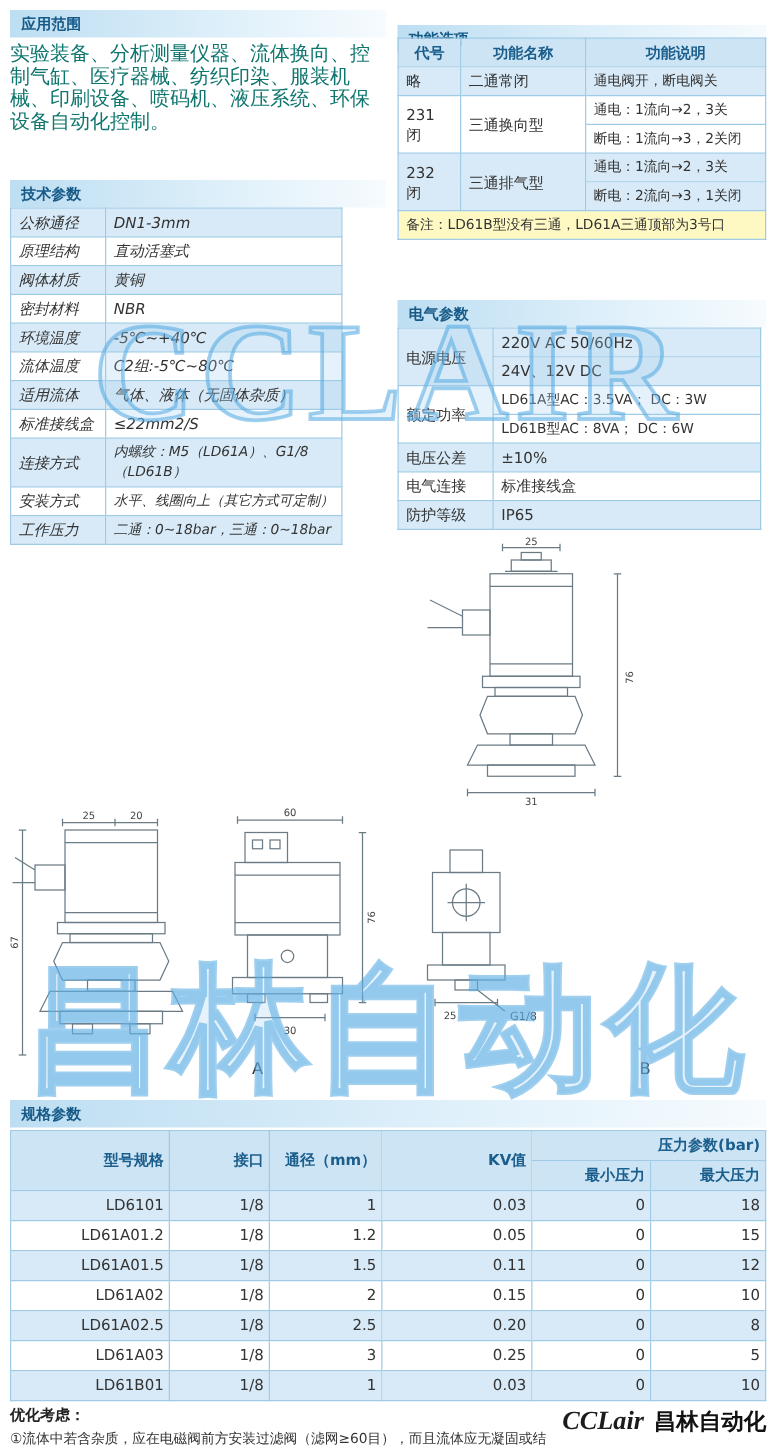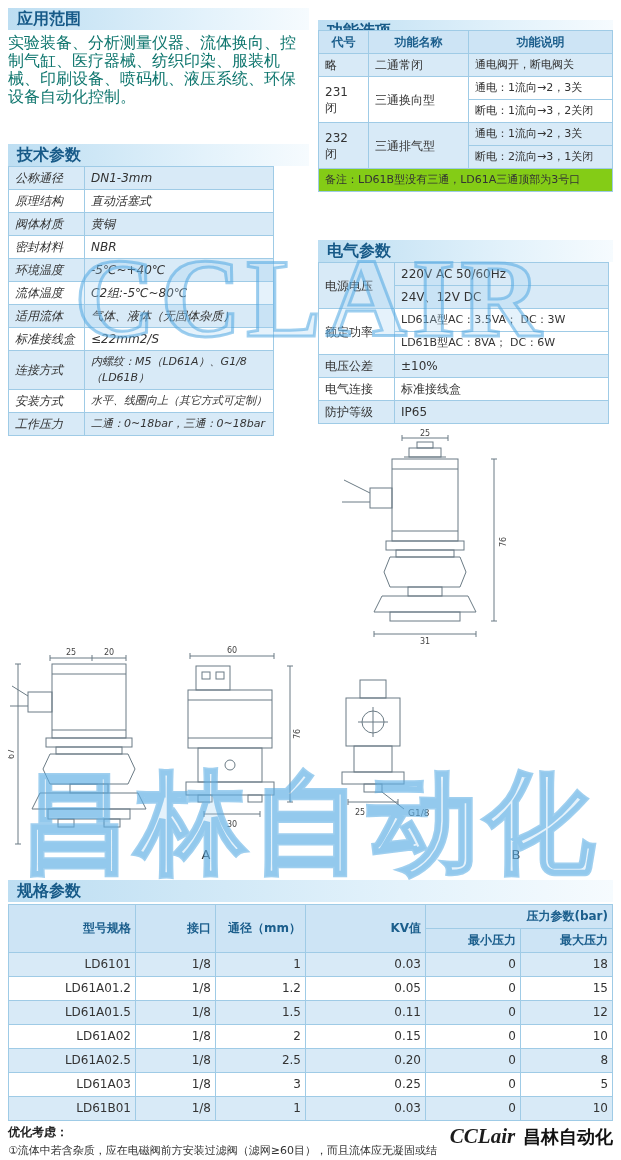--- a/index.html
+++ b/index.html
@@ -2,21 +2,21 @@
 <html><head>
 <meta charset="utf-8">
 <style>
   * { margin:0; padding:0; box-sizing:border-box; }
   html,body { background:#fff; }
   body { font-family:"DejaVu Sans","Liberation Sans",sans-serif; }
   .page { position:relative; width:621px; height:1160px; background:#ffffff; overflow:hidden; font-size:12px; color:#333; }
 
   .sec-title {
     position:absolute; height:22px; line-height:22px; padding-left:9px;
-    font-weight:bold; font-size:16px; color:#175a88;
+    font-weight:bold; font-size:12px; color:#175a88;
     background:linear-gradient(90deg,#bddef2 0%, #e3f2fb 65%, #f6fbfe 100%);
   }
 
   table.tbl { position:absolute; border-collapse:collapse; table-layout:fixed; font-size:12px; }
   table.tbl td, table.tbl th { border:1px solid #9fcbe6; padding:3px 6px; line-height:16px; vertical-align:middle; overflow:hidden; }
   table.tbl th { font-weight:bold; color:#1b5e8c; background:#cde4f5; text-align:center; }
   tr.blue td { background:#d8eaf7; }
   tr.white td { background:#ffffff; }
   .small { font-size:11px; }
 
@@ -134,21 +134,21 @@
             <div>232</div>
             <div>闭</div>
           </td>
       <td rowspan="2">三通排气型</td>
       <td class="small">通电：1流向→2，3关</td>
     </tr>
     <tr class="blue">
       <td class="small">断电：2流向→3，1关闭</td>
     </tr>
     <tr class="white">
-      <td colspan="3" class="small" style="background:#84cc16;">备注：LD61B型没有三通，LD61A三通顶部为3号口</td>
+      <td colspan="3" class="small" style="background:#fef9c3;">备注：LD61B型没有三通，LD61A三通顶部为3号口</td>
     </tr>
   </tbody>
     </table>
 
   <div class="sec-title" style="left:318px; top:240px; width:295px;">电气参数</div>
   <table class="tbl" style="left:318px; top:262px; width:291px;">
     <colgroup>
         <col style="width:76px">
         <col>
       </colgroup>

